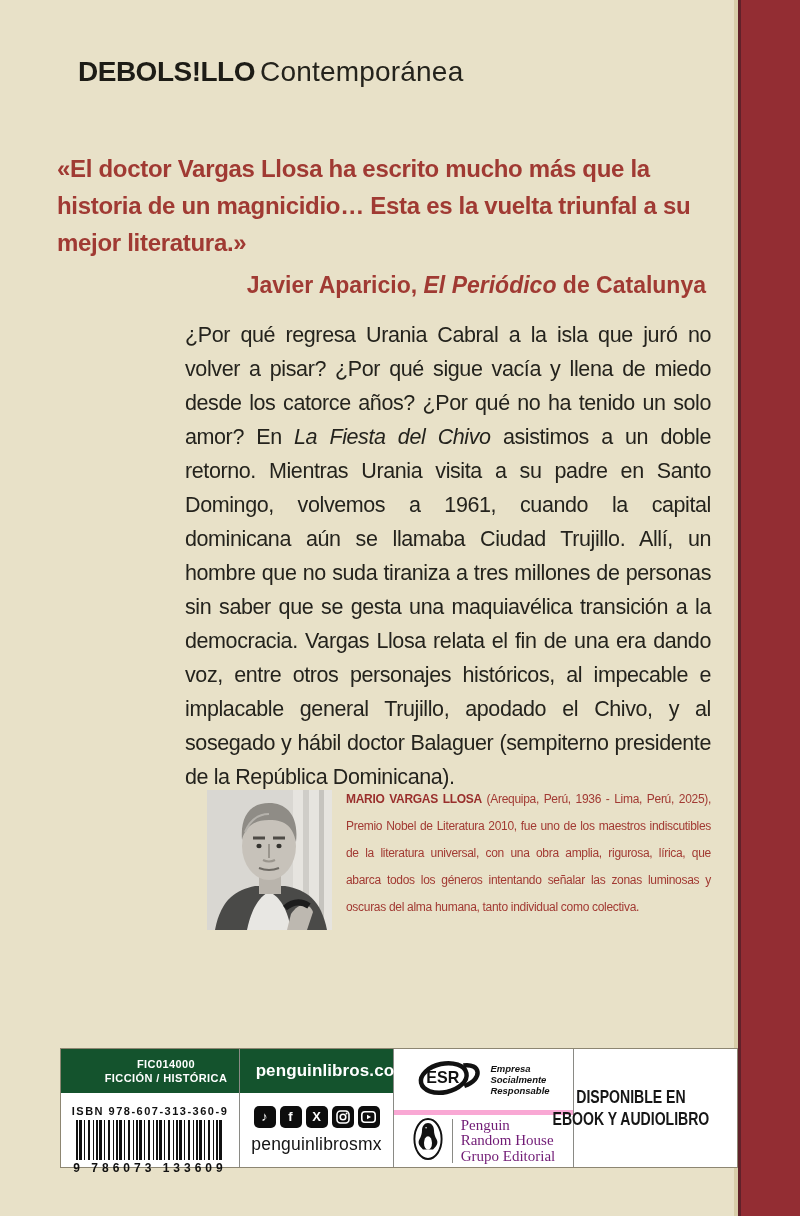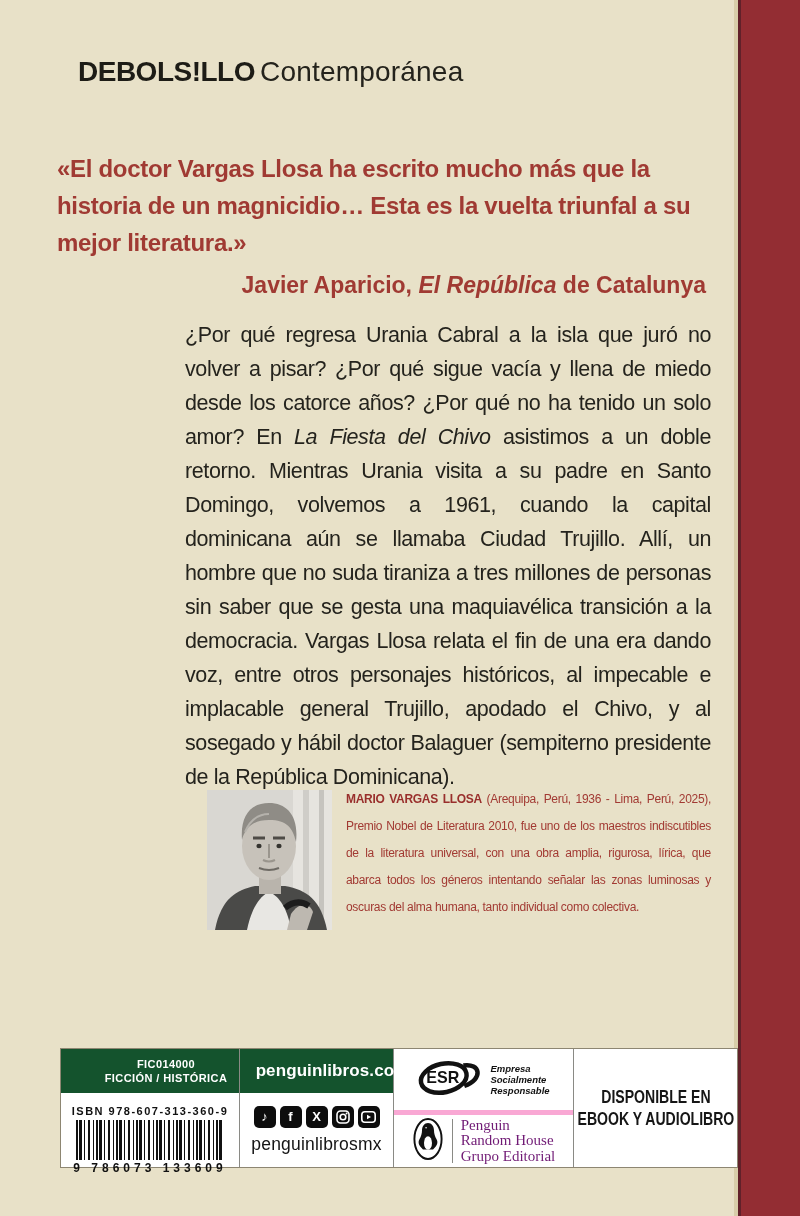--- a/index.html
+++ b/index.html
@@ -45,21 +45,21 @@
   .infobar{
     position:absolute;left:60px;top:1048px;width:678px;height:120px;
     display:flex;background:#ffffff;border:1px solid #8d8672;box-sizing:border-box;
     color:#111;
   }
   .col{position:relative;box-sizing:border-box;display:flex;flex-direction:column;border-right:1px solid #8a8a85;}
   .col:last-child{border-right:none;}
   .col-cat{width:180px;}
   .col-web{width:154px;}
   .col-pub{width:181px;}
-  .col-avail{width:163px;align-items:center;justify-content:center;}
+  .col-avail{width:163px;align-items:flex-end;justify-content:center;}
   .blackhead{
     background:#14532d;color:#fff;height:44px;flex:0 0 44px;
     display:flex;flex-direction:column;align-items:center;justify-content:center;line-height:14px;padding-left:32px;
   }
   .cat-code,.cat-genre{font-size:11px;font-weight:700;letter-spacing:0.4px;}
   .web-url{font-size:17px;font-weight:700;letter-spacing:0.1px;}
   .panel-body{flex:1;display:flex;flex-direction:column;align-items:center;justify-content:center;}
   .isbn-label{font-size:11px;font-weight:700;letter-spacing:1.5px;margin-top:12px;}
   .barcode{
     width:148px;height:40px;margin:3px auto 0;
@@ -92,21 +92,21 @@
 
   <header class="brand">
     <span class="brand-imprint">DEBOLS!LLO</span>
     <span class="brand-collection">Contemporánea</span>
   </header>
 
   <section class="review">
     <p class="quote">«El doctor Vargas Llosa ha escrito mucho más que la historia de un magnicidio… Esta es la vuelta triunfal a su mejor literatura.»</p>
     <p class="attribution">
       <span>Javier Aparicio,</span>
-      <i>El República</i>
+      <i>El Periódico</i>
       <span>de Catalunya</span>
     </p>
   </section>
 
   <section class="synopsis">
     <span>¿Por qué regresa Urania Cabral a la isla que juró no volver a pisar? ¿Por qué sigue vacía y llena de miedo desde los catorce años? ¿Por qué no ha tenido un solo amor? En</span>
     <i>La Fiesta del Chivo</i>
     <span>asistimos a un doble retorno. Mientras Urania visita a su padre en Santo Domingo, volvemos a 1961, cuando la capital dominicana aún se llamaba Ciudad Trujillo. Allí, un hombre que no suda tiraniza a tres millones de personas sin saber que se gesta una maquiavélica transición a la democracia. Vargas Llosa relata el fin de una era dando voz, entre otros personajes históricos, al impecable e implacable general Trujillo, apodado el Chivo, y al sosegado y hábil doctor Balaguer (sempiterno presidente de la República Dominicana).</span>
   </section>
 

